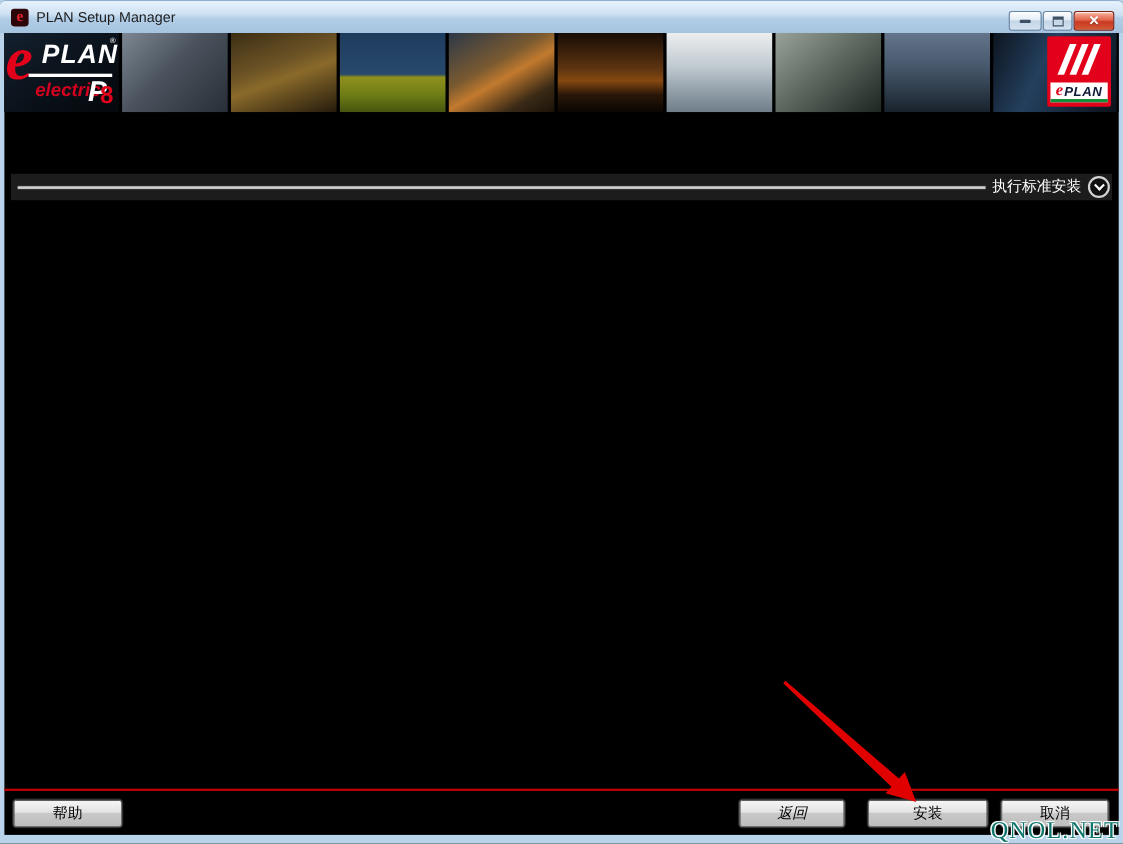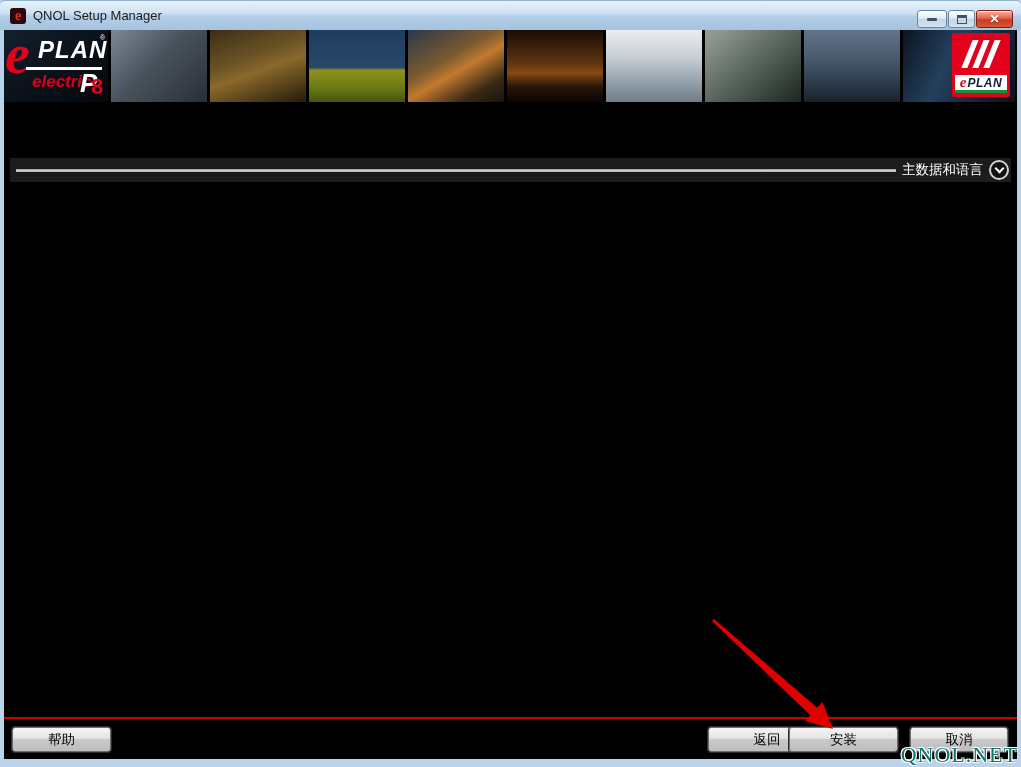--- a/index.html
+++ b/index.html
@@ -113,39 +113,39 @@
   .red-line { position:absolute; top:687px; left:0; width:1013px; height:2px; background:#c40000; }
   .btn {
     position:absolute; top:697px; height:25px;
     border:1px solid #6e6e6e; border-radius:3px;
     background:linear-gradient(#f5f5f5 0%, #e3e3e3 45%, #c9c9c9 50%, #bdbdbd 100%);
     box-shadow:0 0 0 1px #2c2c2c;
     font-size:13.5px; color:#000; text-align:center; line-height:23px;
     cursor:pointer;
   }
   .btn-help    { left:8px;   width:99px; }
-  .btn-back    { left:704px; width:118px; }
+  .btn-back    { left:668px; width:96px;font-style:italic; }
   .btn-install { left:785px; width:109px; }
   .btn-cancel  { left:906px; width:98px; }
   
   .arrow-svg { position:absolute; left:700px; top:612px; width:145px; height:128px; pointer-events:none; z-index:5; }
   .watermark {
     position:absolute; right:3px; bottom:-1px; z-index:6;
     font-family:"Liberation Serif", serif; font-weight:normal; font-size:22px;
     color:#0f766e; letter-spacing:1px;
     text-shadow:-1px -1px 0 #fff, 1px -1px 0 #fff, -1px 1px 0 #fff, 1px 1px 0 #fff, 0 0 2px #fff;
   }
   
 </style>
 </head>
 <body>
 
 <div class="titlebar">
   <div class="app-icon">e</div>
-  <div class="title-text">QNOL Setup Manager</div>
+  <div class="title-text">PLAN Setup Manager</div>
   <div class="win-controls">
     <div class="win-btn min">
       <span class="min-glyph"></span>
     </div>
     <div class="win-btn max">
       <span class="max-glyph"></span>
     </div>
     <div class="win-btn close">
       <span class="close-glyph">✕</span>
     </div>
@@ -183,21 +183,21 @@
           <span class="lr-e">e</span>
           <span class="lr-plan">PLAN</span>
         </div>
       </div>
     </div>
   </div>
 
 
   <div class="expander">
     <div class="expander-line"></div>
-    <div class="expander-label">主数据和语言</div>
+    <div class="expander-label">执行标准安装</div>
     <div class="expander-toggle">
       <span class="chevron-down"></span>
     </div>
   </div>
 
   <div class="red-line"></div>
   <div class="btn btn-help">帮助</div>
   <div class="btn btn-back">返回</div>
   <div class="btn btn-install">安装</div>
   <div class="btn btn-cancel">取消</div>

